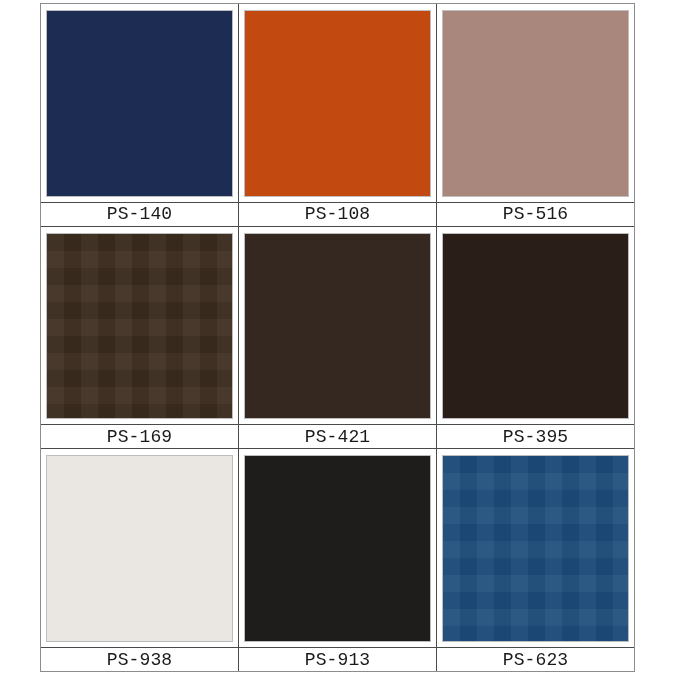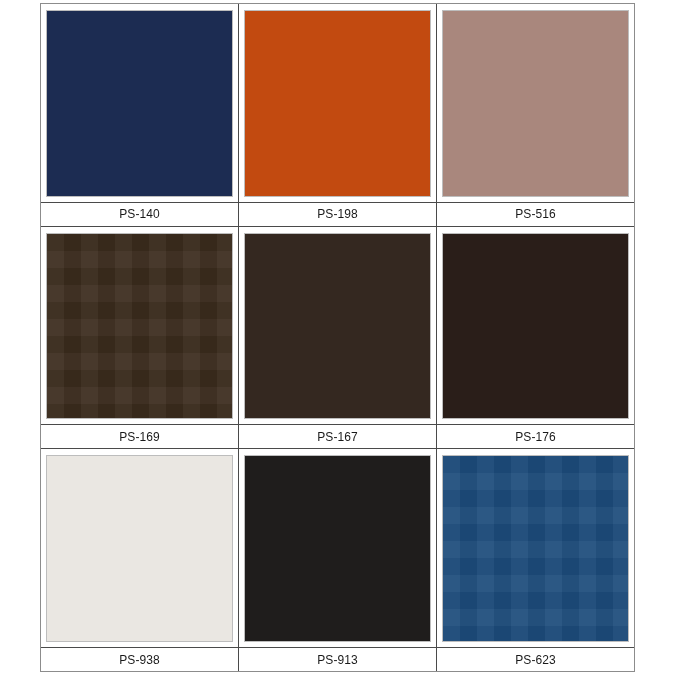--- a/index.html
+++ b/index.html
@@ -105,25 +105,26 @@
     border-right: 1px solid #4a4a4a;
     box-sizing: border-box;
     min-width: 0;
     background: #ffffff;
   }
   .label-cell:last-child {
     border-right: none;
   }
 
   .label-text {
-    font-size: 12px;
+    font-size: 18px;
     color: #1a1a1a;
     letter-spacing: 0.1px;
     line-height: 1;
     white-space: nowrap;
+    font-family: Liberation Mono, monospace;
   }
 </style>
 </head>
 <body>
 
 <div id="swatch-chart">
   <div class="swatch-grid">
 
     <div class="swatch-row">
       <div class="row-chips">
@@ -141,21 +142,21 @@
           <div class="chip" style="background-color: rgb(169, 135, 125);">
             <div class="chip-texture"></div>
           </div>
         </div>
       </div>
       <div class="row-labels">
         <div class="label-cell">
           <span class="label-text">PS-140</span>
         </div>
         <div class="label-cell">
-          <span class="label-text">PS-198</span>
+          <span class="label-text">PS-108</span>
         </div>
         <div class="label-cell">
           <span class="label-text">PS-516</span>
         </div>
       </div>
     </div>
 
     <div class="swatch-row">
       <div class="row-chips">
         <div class="chip-cell">
@@ -172,24 +173,24 @@
           <div class="chip" style="background-color: rgb(42, 30, 25);">
             <div class="chip-texture"></div>
           </div>
         </div>
       </div>
       <div class="row-labels">
         <div class="label-cell">
           <span class="label-text">PS-169</span>
         </div>
         <div class="label-cell">
-          <span class="label-text">PS-167</span>
-        </div>
-        <div class="label-cell">
-          <span class="label-text">PS-176</span>
+          <span class="label-text">PS-421</span>
+        </div>
+        <div class="label-cell">
+          <span class="label-text">PS-395</span>
         </div>
       </div>
     </div>
 
     <div class="swatch-row">
       <div class="row-chips">
         <div class="chip-cell">
           <div class="chip" style="background-color: rgb(234, 231, 226);">
             <div class="chip-texture"></div>
           </div>

